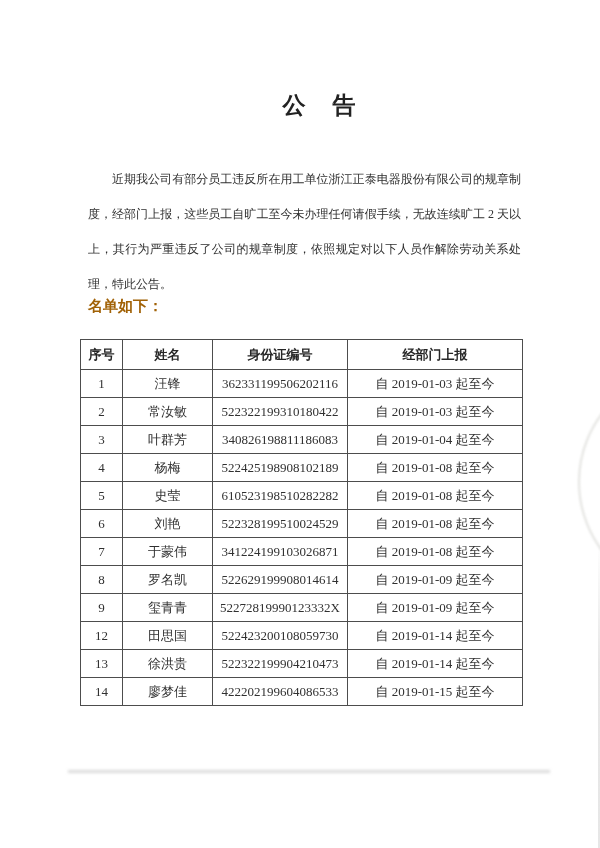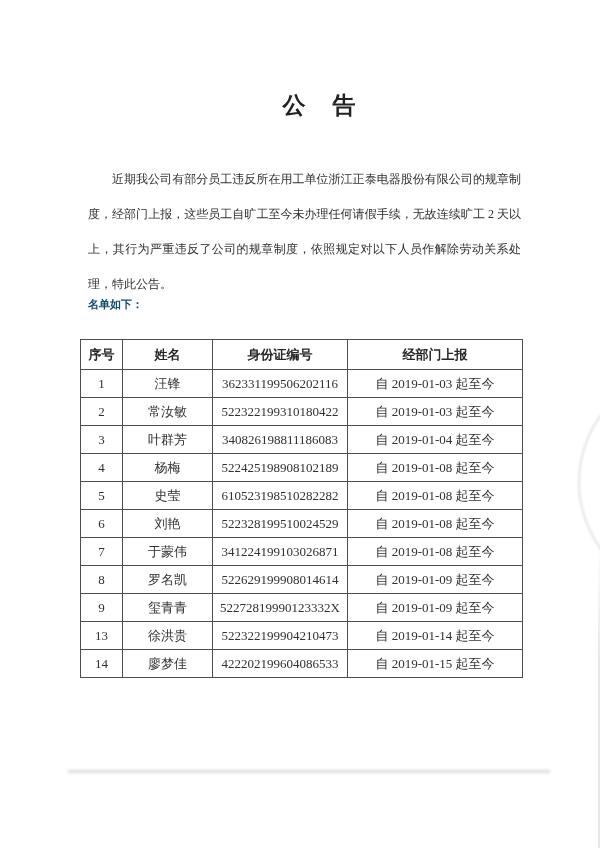--- a/index.html
+++ b/index.html
@@ -33,23 +33,23 @@
     font-size: 12px;
     line-height: 35px;
     text-align: justify;
     text-indent: 2em;
     color: var(--text-color, #2f2f2f);
   }
   .list-label {
     position: absolute;
     top: 297px;
     left: 88px;
-    font-size: 11px;
+    font-size: 15px;
     font-weight: bold;
-    color: #0c4a6e;
+    color: #a16207;
   }
   table.roster {
     position: absolute;
     top: 339px;
     left: 80px;
     width: 442px;
     border-collapse: collapse;
     table-layout: fixed;
   }
   table.roster th, table.roster td {
@@ -180,20 +180,26 @@
           <td>522629199908014614</td>
           <td>自 2019-01-09 起至今</td>
         </tr>
         <tr>
           <td>9</td>
           <td>玺青青</td>
           <td>52272819990123332X</td>
           <td>自 2019-01-09 起至今</td>
         </tr>
         <tr>
+          <td>12</td>
+          <td>田思国</td>
+          <td>522423200108059730</td>
+          <td>自 2019-01-14 起至今</td>
+        </tr>
+        <tr>
           <td>13</td>
           <td>徐洪贵</td>
           <td>522322199904210473</td>
           <td>自 2019-01-14 起至今</td>
         </tr>
         <tr>
           <td>14</td>
           <td>廖梦佳</td>
           <td>422202199604086533</td>
           <td>自 2019-01-15 起至今</td>

